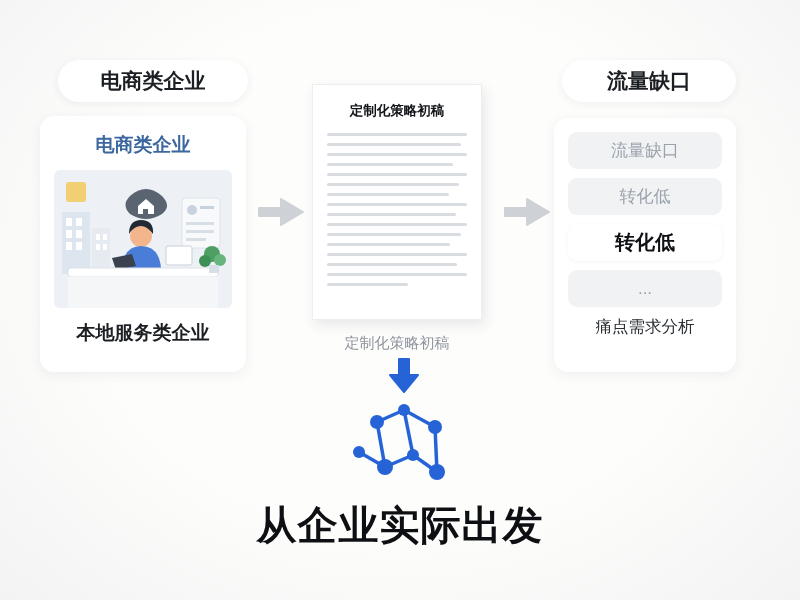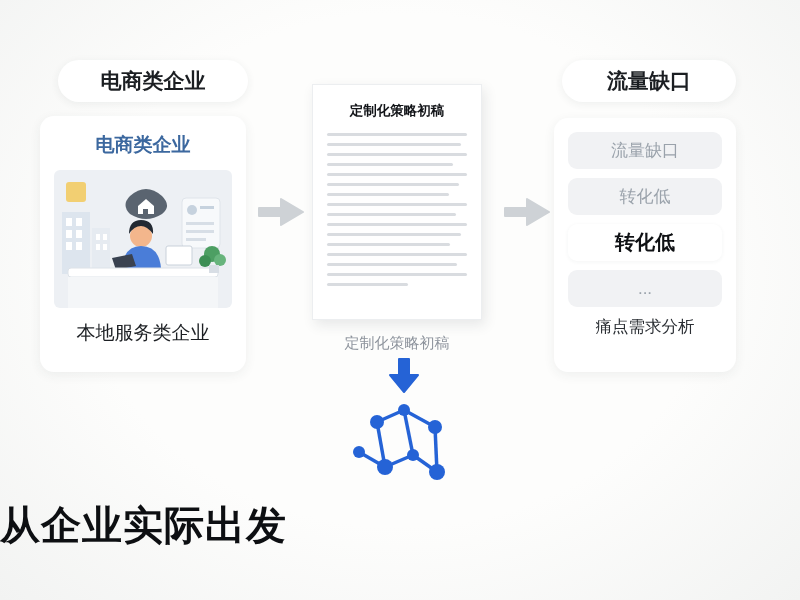--- a/index.html
+++ b/index.html
@@ -22,21 +22,21 @@
   .right-pill { left:562px; top:60px; width:174px; }
 
   
   .card {
     position:absolute; background:#ffffff; border-radius:14px;
     box-shadow:0 3px 12px rgba(40,50,60,.07);
   }
   .left-card { left:40px; top:116px; width:206px; height:256px; text-align:center; }
   .left-card-title { margin-top:16px; font-size:19px; font-weight:bold; color:#3c689f; }
   .illus-wrap { width:178px; height:138px; margin:12px auto 0; border-radius:6px; overflow:hidden; }
-  .left-card-caption { margin-top:12px; font-size:19px; font-weight:normal; color:#1c1f23; }
+  .left-card-caption { margin-top:12px; font-size:19px; font-weight:bold; color:#1c1f23; }
 
   
   .doc {
     position:absolute; left:312px; top:84px; width:170px; height:236px;
     background:#ffffff; border:1px solid #eceef0;
     box-shadow:3px 5px 12px rgba(40,50,60,.10);
   }
   .doc-title { margin-top:17px; text-align:center; font-size:13.5px; font-weight:bold; color:#121418; }
   .doc-lines { margin:13px 14px 0; }
   .doc-line { height:3px; background:#d9dce0; border-radius:1.5px; margin-bottom:7px; }
@@ -54,21 +54,21 @@
   .h-arrow { position:absolute; top:196px; }
   .h-arrow-1 { left:258px; }
   .h-arrow-2 { left:504px; }
   .down-arrow { position:absolute; left:388px; top:358px; }
 
   
   .network { position:absolute; left:347px; top:400px; }
 
   
   .bottom-title {
-    position:absolute; left:0; top:498px; width:800px; 
+    position:absolute; left:0; top:498px; width:800px; text-align:center;
     font-size:40px; font-weight:bold; color:#0d0f12; letter-spacing:1px;
   }
 
   
   .right-card { left:554px; top:118px; width:182px; height:254px; padding:14px 14px 0; }
   .pain-row {
     height:37px; border-radius:9px; background:#f1f2f4; margin-bottom:9px;
     display:flex; align-items:center; justify-content:center;
     font-size:17px; color:#9aa2ab;
   }

